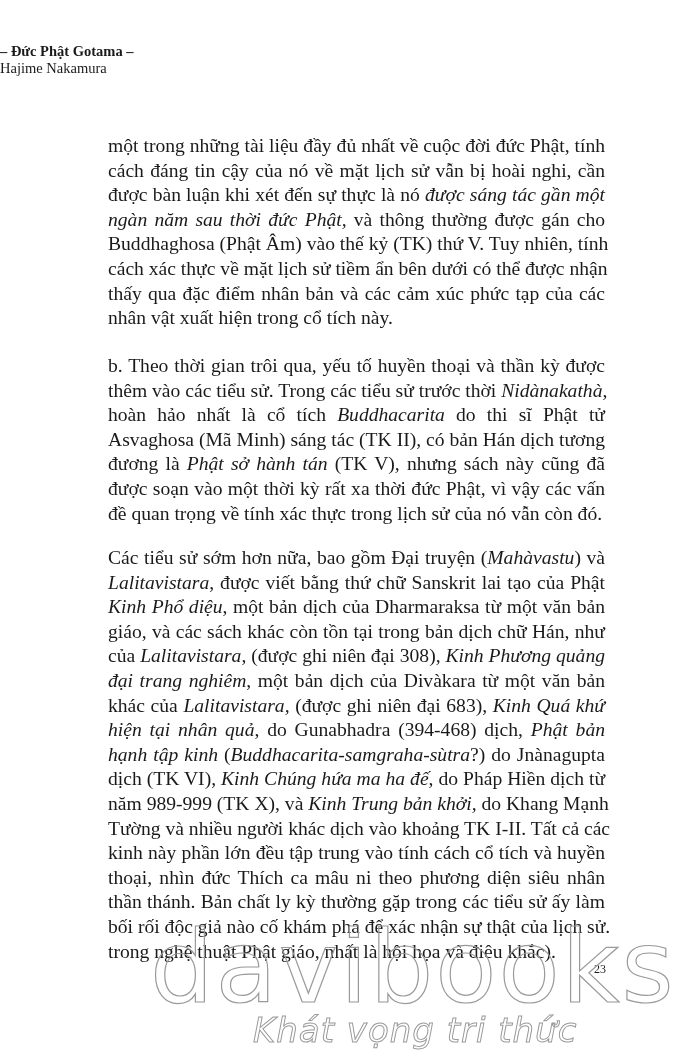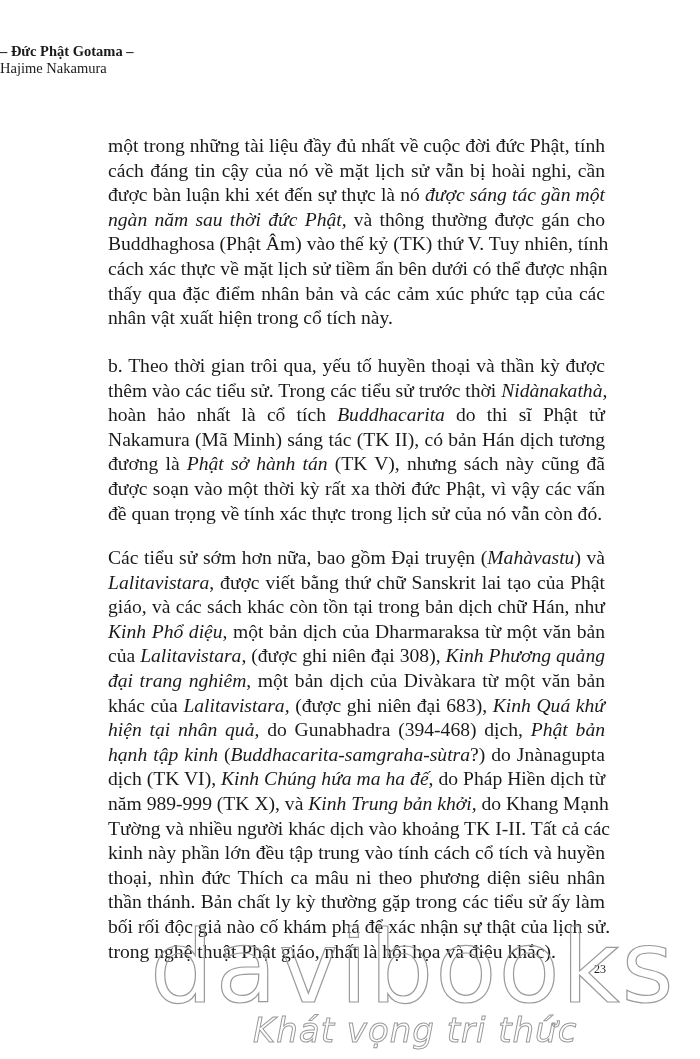--- a/index.html
+++ b/index.html
@@ -47,30 +47,30 @@
     <div class="line"><i>ngàn năm sau thời đức Phật,</i><span> và thông thường được gán cho</span></div>
     <div class="line"><span>Buddhaghosa (Phật Âm) vào thế kỷ (TK) thứ V. Tuy nhiên, tính</span></div>
     <div class="line"><span>cách xác thực về mặt lịch sử tiềm ẩn bên dưới có thể được nhận</span></div>
     <div class="line"><span>thấy qua đặc điểm nhân bản và các cảm xúc phức tạp của các</span></div>
     <div class="line last"><span>nhân vật xuất hiện trong cổ tích này.</span></div>
   </div>
 <div class="body-text" id="p2">
     <div class="line"><span>b. Theo thời gian trôi qua, yếu tố huyền thoại và thần kỳ được</span></div>
     <div class="line"><span>thêm vào các tiểu sử. Trong các tiểu sử trước thời </span><i>Nidànakathà,</i></div>
     <div class="line"><span>hoàn hảo nhất là cổ tích </span><i>Buddhacarita</i><span> do thi sĩ Phật tử</span></div>
-    <div class="line"><span>Nakamura (Mã Minh) sáng tác (TK II), có bản Hán dịch tương</span></div>
+    <div class="line"><span>Asvaghosa (Mã Minh) sáng tác (TK II), có bản Hán dịch tương</span></div>
     <div class="line"><span>đương là </span><i>Phật sở hành tán</i><span> (TK V), nhưng sách này cũng đã</span></div>
     <div class="line"><span>được soạn vào một thời kỳ rất xa thời đức Phật, vì vậy các vấn</span></div>
     <div class="line last"><span>đề quan trọng về tính xác thực trong lịch sử của nó vẫn còn đó.</span></div>
   </div>
 <div class="body-text" id="p3">
     <div class="line"><span>Các tiểu sử sớm hơn nữa, bao gồm Đại truyện (</span><i>Mahàvastu</i><span>) và</span></div>
     <div class="line"><i>Lalitavistara</i><span>, được viết bằng thứ chữ Sanskrit lai tạo của Phật</span></div>
+    <div class="line"><i>Kinh Phổ diệu</i><span>, một bản dịch của Dharmaraksa từ một văn bản</span></div>
     <div class="line"><span>giáo, và các sách khác còn tồn tại trong bản dịch chữ Hán, như</span></div>
-    <div class="line"><i>Kinh Phổ diệu</i><span>, một bản dịch của Dharmaraksa từ một văn bản</span></div>
     <div class="line"><span>của </span><i>Lalitavistara</i><span>, (được ghi niên đại 308), </span><i>Kinh Phương quảng</i></div>
     <div class="line"><i>đại trang nghiêm</i><span>, một bản dịch của Divàkara từ một văn bản</span></div>
     <div class="line"><span>khác của </span><i>Lalitavistara,</i><span> (được ghi niên đại 683), </span><i>Kinh Quá khứ</i></div>
     <div class="line"><i>hiện tại nhân quả</i><span>, do Gunabhadra (394-468) dịch, </span><i>Phật bản</i></div>
     <div class="line"><i>hạnh tập kinh</i><span> (</span><i>Buddhacarita-samgraha-sùtra</i><span>?) do Jnànagupta</span></div>
     <div class="line"><span>dịch (TK VI), </span><i>Kinh Chúng hứa ma ha đế</i><span>, do Pháp Hiền dịch từ</span></div>
     <div class="line"><span>năm 989-999 (TK X), và </span><i>Kinh Trung bản khởi,</i><span> do Khang Mạnh</span></div>
     <div class="line"><span>Tường và nhiều người khác dịch vào khoảng TK I-II. Tất cả các</span></div>
     <div class="line"><span>kinh này phần lớn đều tập trung vào tính cách cổ tích và huyền</span></div>
     <div class="line"><span>thoại, nhìn đức Thích ca mâu ni theo phương diện siêu nhân</span></div>

